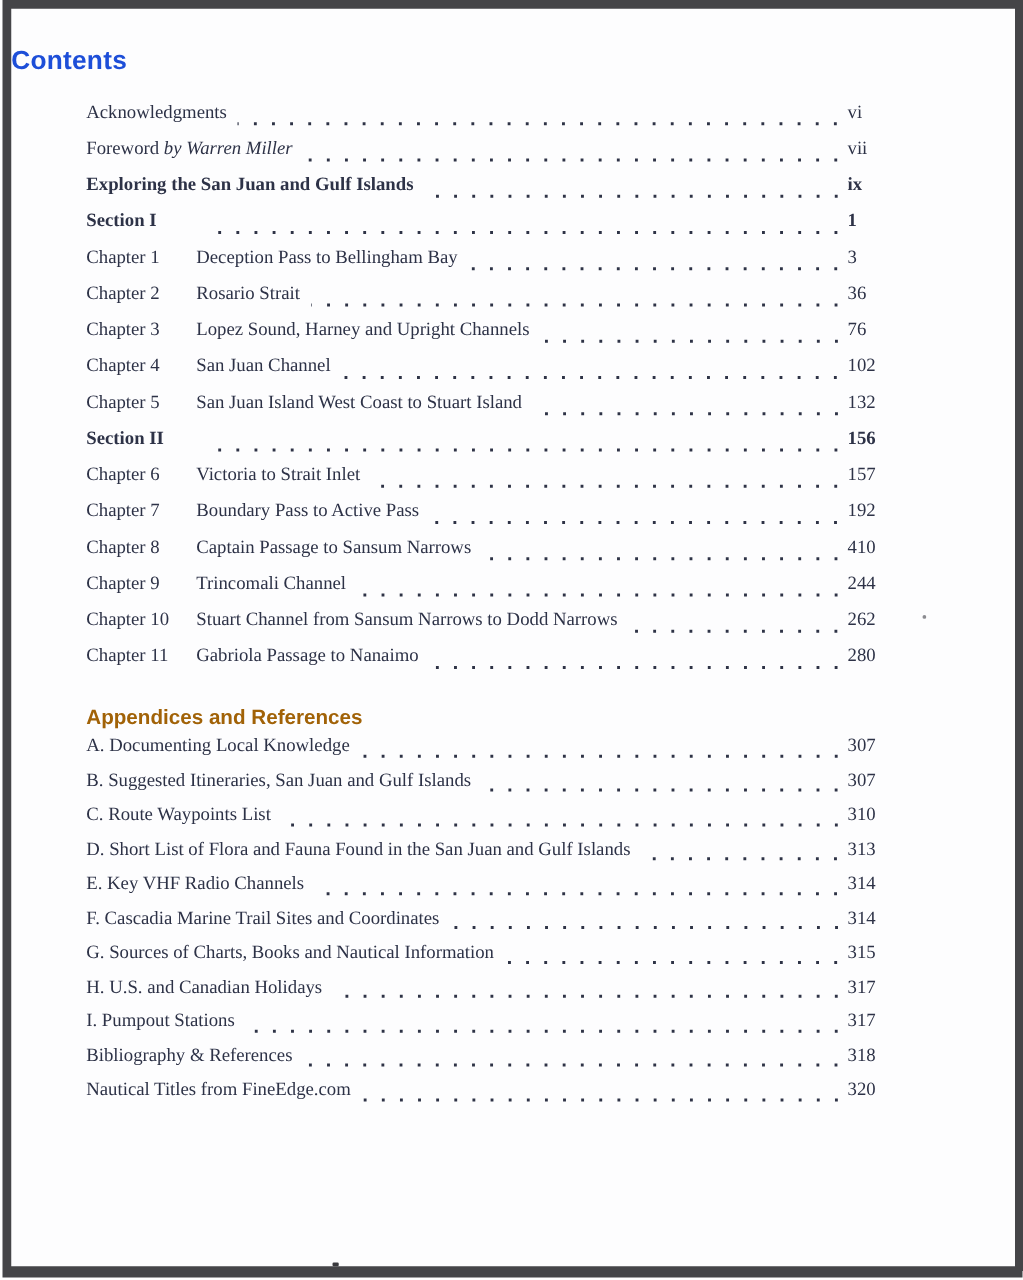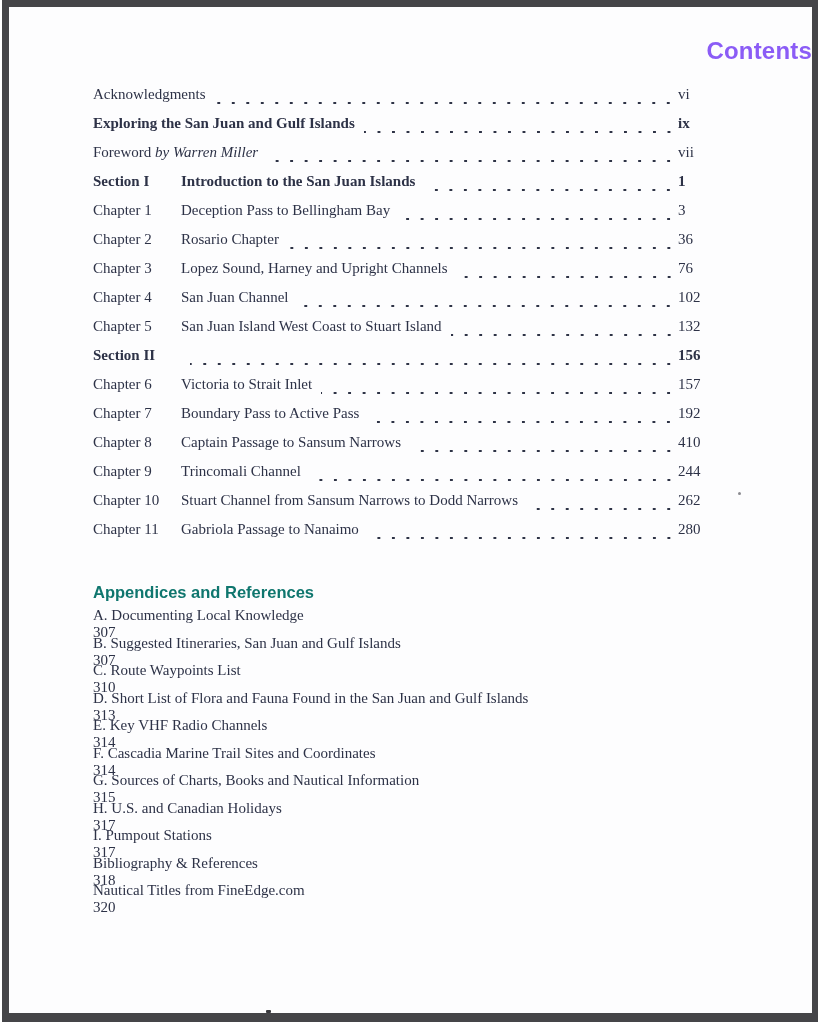--- a/index.html
+++ b/index.html
@@ -16,40 +16,40 @@
     top: 0; left: 2px; right: 0; bottom: 2px;
     background: #454548;
   }
   .page {
     position: absolute;
     top: 7px; left: 9px; right: 6px; bottom: 11px;
     background: #fdfdfe;
   }
   .page-title {
     margin-top: 30px;
-    text-align: right;
+    text-align: left;
     font-family: "Liberation Sans", sans-serif;
     font-weight: 700;
-    font-size: 24px;
+    font-size: 21px;
     letter-spacing: 0.2px;
-    color: #8b5cf6;
+    color: #1d4ed8;
   }
   .toc {
     margin-top: 21px;
-    padding: 0 98px 0 84px;
+    padding: 0 98px 0 60px;
     color: #2d3247;
     font-size: 15px;
   }
   .row {
     display: flex;
     align-items: baseline;
     height: 29px;
     white-space: nowrap;
   }
-  .row.app { height: 27.5px; flex-direction: column; }
+  .row.app { height: 27.5px; }
   .row .label {
     flex: none;
     width: 88px;
   }
   .row .t { flex: none; }
   .row .t .it { font-style: italic; }
   .row.bold { font-weight: 700; }
   .leader {
     flex: 1 1 0;
     min-width: 16px;
@@ -61,28 +61,28 @@
     background-image: radial-gradient(circle, #2e3346 1.15px, rgba(0,0,0,0) 1.5px);
     background-size: 14.5px 4px;
     background-position: right center;
     background-repeat: repeat-x;
   }
   .pg {
     flex: none;
     min-width: 36px;
   }
   .section-header {
-    margin-top: 28px;
+    margin-top: 14px;
     height: 29px;
     display: flex;
     align-items: center;
     font-family: "Liberation Sans", sans-serif;
     font-weight: 700;
     font-size: 16.5px;
-    color: #0f766e;
+    color: #a16207;
   }
   .artifact {
     position: absolute;
     background: #6a6a6e;
     border-radius: 50%;
   }
   .artifact.a1 { left: 738px; top: 492px; width: 3px; height: 3px; background:#8b8b90; }
   .artifact.a2 { left: 266px; top: 1010px; width: 5px; height: 3px; background:#3a3a3e; border-radius: 1px; }
 </style>
 </head>
@@ -93,46 +93,45 @@
 
   <div class="page-title">Contents</div>
 
   <div class="toc">
 
     <div class="row">
       <span class="t">Acknowledgments</span>
       <span class="leader"></span>
       <span class="pg">vi</span>
     </div>
+    <div class="row">
+      <span class="t"><span>Foreword</span>&nbsp;<span class="it">by Warren Miller</span></span>
+      <span class="leader"></span>
+      <span class="pg">vii</span>
+    </div>
     <div class="row bold">
       <span class="t">Exploring the San Juan and Gulf Islands</span>
       <span class="leader"></span>
       <span class="pg">ix</span>
     </div>
-    <div class="row">
-      <span class="t"><span>Foreword</span>&nbsp;<span class="it">by Warren Miller</span></span>
-      <span class="leader"></span>
-      <span class="pg">vii</span>
-    </div>
 
     <div class="row bold">
       <span class="label">Section I</span>
-      <span class="t">Introduction to the San Juan Islands</span>
       <span class="leader"></span>
       <span class="pg">1</span>
     </div>
     <div class="row">
       <span class="label">Chapter 1</span>
       <span class="t">Deception Pass to Bellingham Bay</span>
       <span class="leader"></span>
       <span class="pg">3</span>
     </div>
     <div class="row">
       <span class="label">Chapter 2</span>
-      <span class="t">Rosario Chapter</span>
+      <span class="t">Rosario Strait</span>
       <span class="leader"></span>
       <span class="pg">36</span>
     </div>
     <div class="row">
       <span class="label">Chapter 3</span>
       <span class="t">Lopez Sound, Harney and Upright Channels</span>
       <span class="leader"></span>
       <span class="pg">76</span>
     </div>
     <div class="row">

